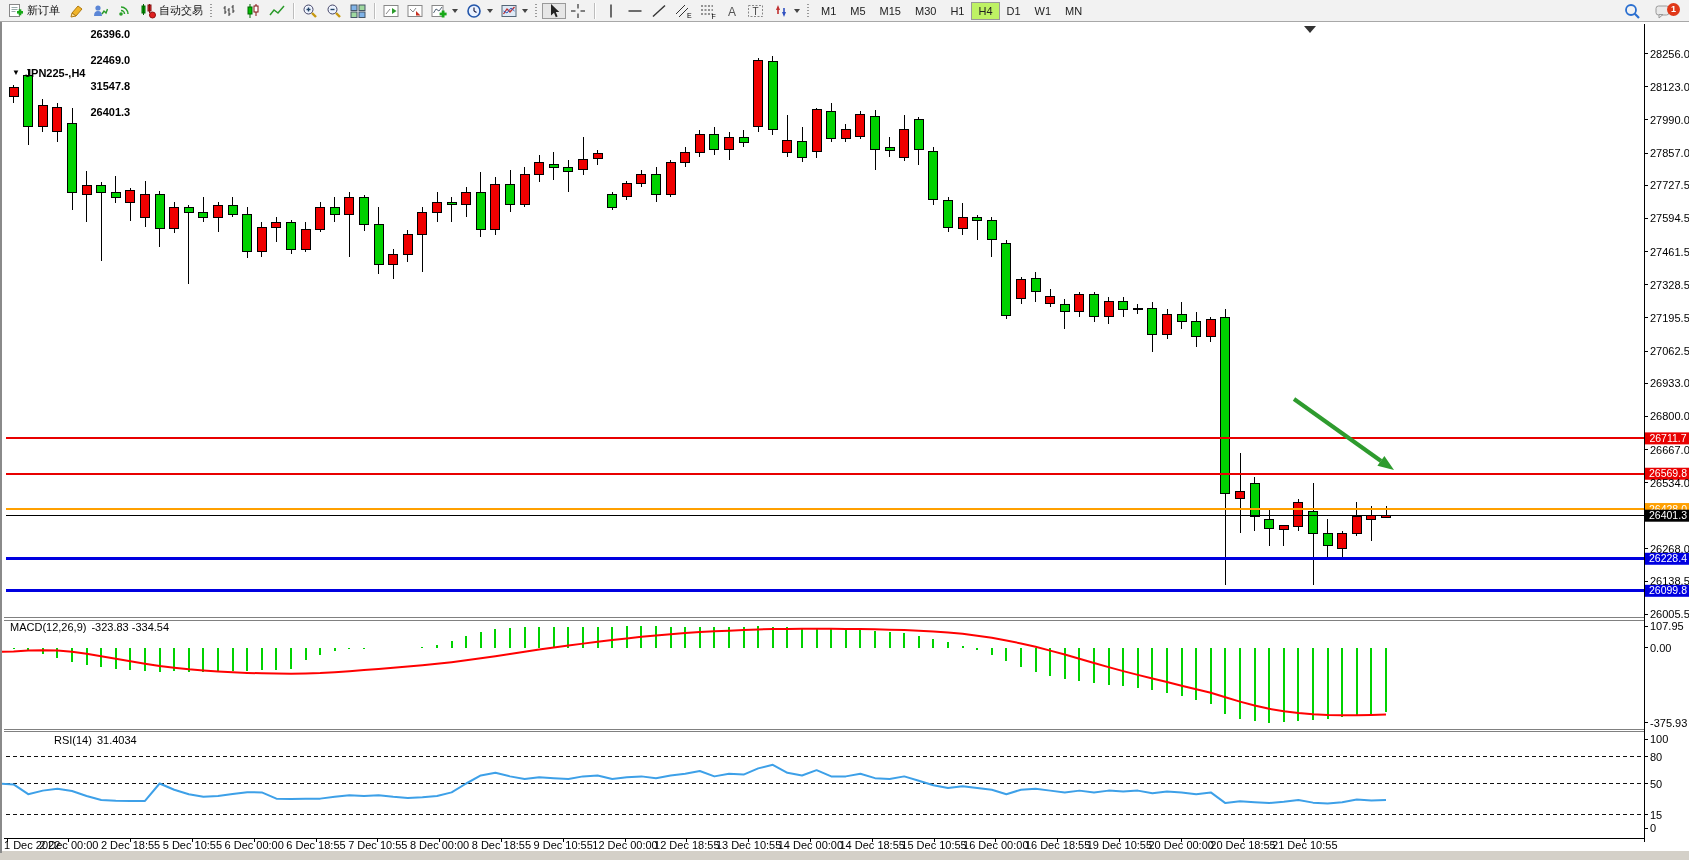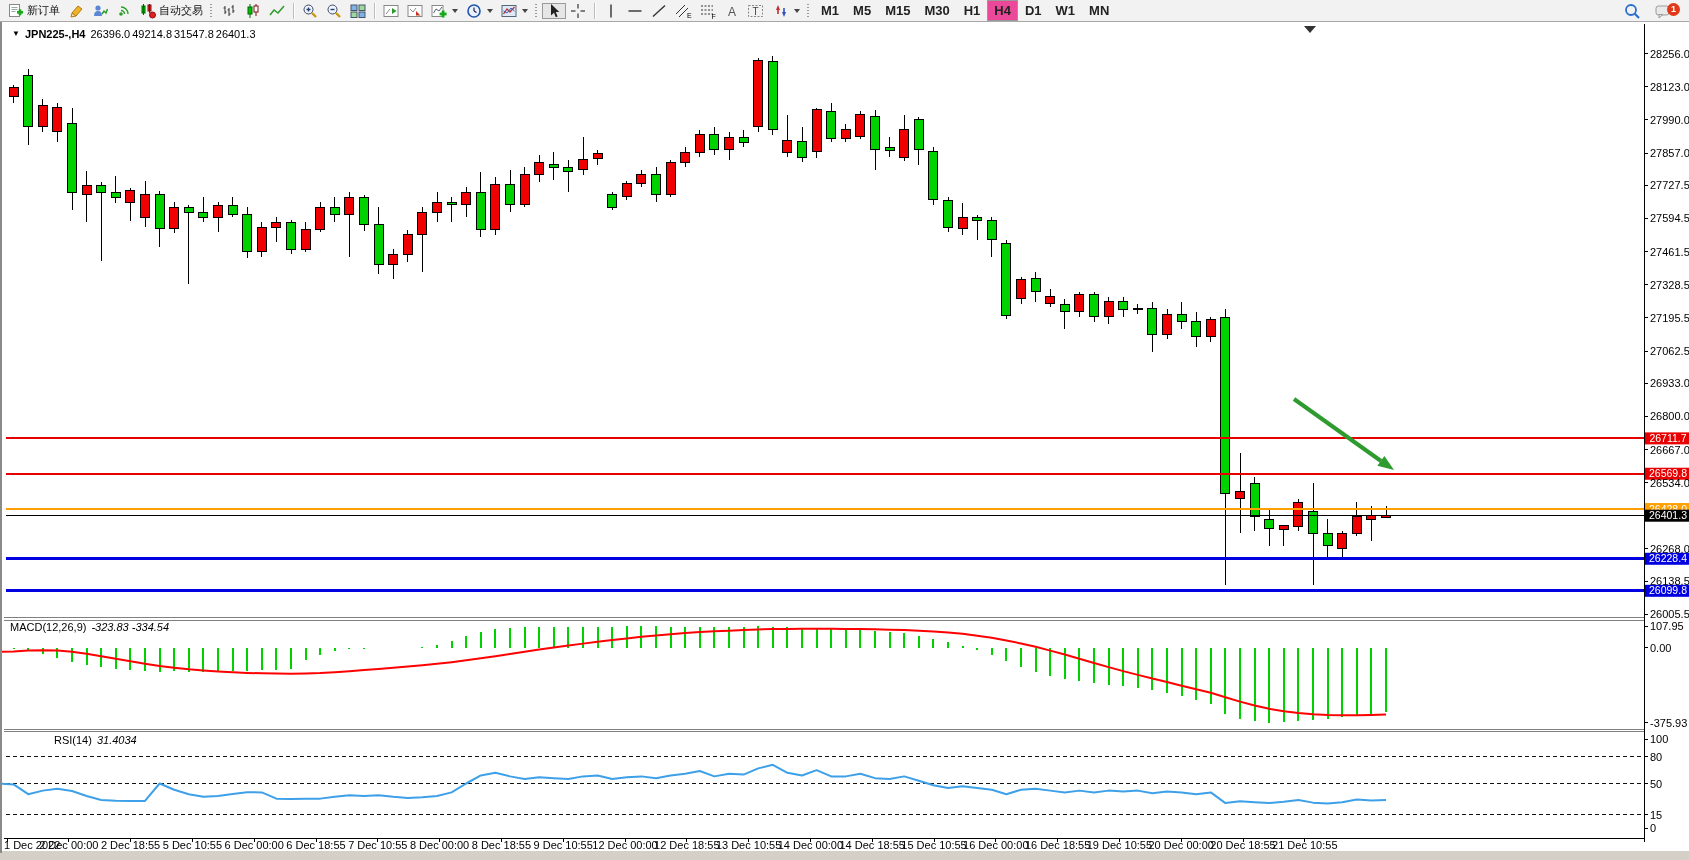--- a/index.html
+++ b/index.html
@@ -11,34 +11,34 @@
     align-items:center; padding:0 4px; z-index:20; }
   .tbtn { display:flex; align-items:center; gap:3px; padding:1px 3px; height:16px;
     font-size:11px; color:#111; cursor:default; border:1px solid transparent; }
   .tbtn.pressed { background:#e6e6e6; border:1px solid #9a9a9a; }
   .tbtn svg { display:block; }
   .sep { width:1px; height:16px; background:#bdbdbd; margin:0 4px;
     box-shadow:1px 0 0 #ffffff; }
   .grip { width:4px; height:16px; margin:0 4px 0 2px;
     background-image:repeating-linear-gradient(#9a9a9a 0 1px, transparent 1px 3px);
     background-size:2px 100%; background-repeat:no-repeat; background-position:1px 1px; }
-  .tf { font-size:13px; padding:2px 6px; color:#222; border:1px solid transparent;font-weight:bold; }
-  .tf.active { background:#ec4899; border:1px solid #999; }
+  .tf { font-size:11px; padding:2px 6px; color:#222; border:1px solid transparent; }
+  .tf.active { background:#bef264; border:1px solid #999; }
   .tb-right { margin-left:auto; display:flex; align-items:center; gap:6px; padding-right:6px; }
   .caret { width:0; height:0; border-left:3px solid transparent;
     border-right:3px solid transparent; border-top:4px solid #444; margin-left:2px; }
   
   .chart-window { position:absolute; left:0; top:22px; width:1689px; height:831px;
     background:#ffffff; border-left:2px solid #8a8a8a; border-bottom:2px solid #8a8a8a; }
   #chart-svg { position:absolute; left:0; top:0; }
   .chart-title { position:absolute; left:10px; top:6px; font-size:11px; font-weight:700;
     color:#000; z-index:5; display:flex; align-items:center; gap:5px; }
   .menu-tri { font-size:8px; transform:translateY(-1px); }
   .ind-label { position:absolute; left:8px; font-size:11px; color:#000; z-index:5; }
-  .ind-label .v { margin-left:5px;font-style:italic; }
+  .ind-label .v { margin-left:5px; }
   #macd-label { top:599px; }
   #rsi-label  { top:712px;margin-left:44px; }
   svg text { font-family:"Liberation Sans", sans-serif; }
 </style>
 </head>
 <body>
 
 <div class="toolbar">
   <div class="tbtn">
     <span>
@@ -328,23 +328,23 @@
         <span>1</span>
       </span>
     </div>
   </div>
 </div>
 
 <div class="chart-window">
   <div class="chart-title">
     <span class="menu-tri">▼</span>
     <span>JPN225-,H4</span>
-    <span style="display:flex; gap:2px; font-weight:400;">
+    <span style="display:flex; gap:14px; font-weight:700;flex-direction:column;">
       <span>26396.0</span>
-      <span>49214.8</span>
+      <span>22469.0</span>
       <span>31547.8</span>
       <span>26401.3</span>
     </span>
   </div>
   <div class="ind-label" id="macd-label">
     <span>MACD(12,26,9)</span><span class="v">-323.83 -334.54</span>
   </div>
   <div class="ind-label" id="rsi-label">
     <span>RSI(14)</span><span class="v">31.4034</span>
   </div>

